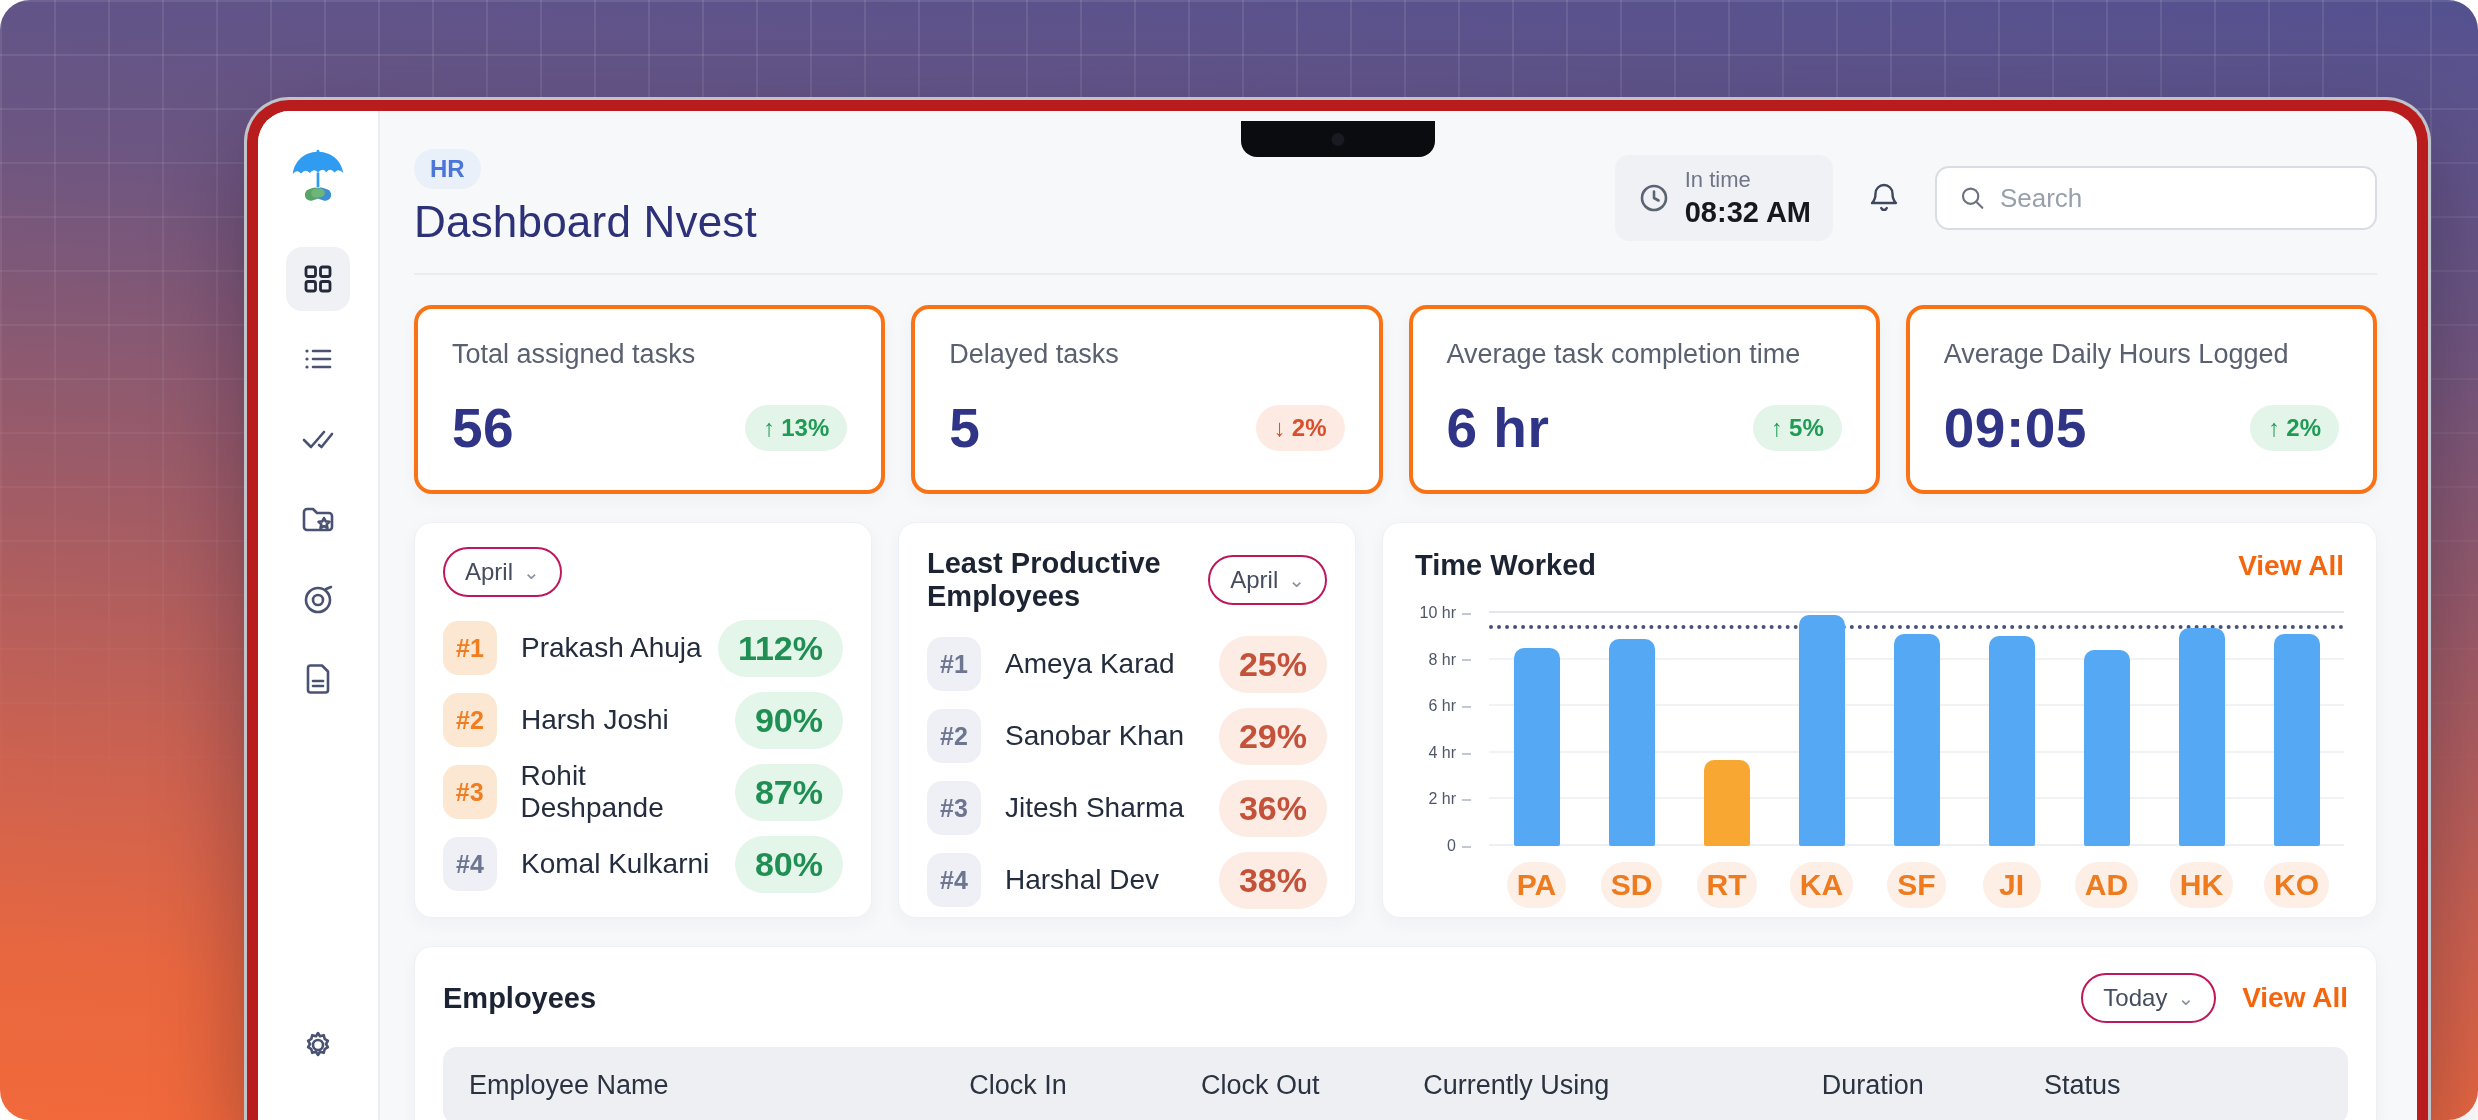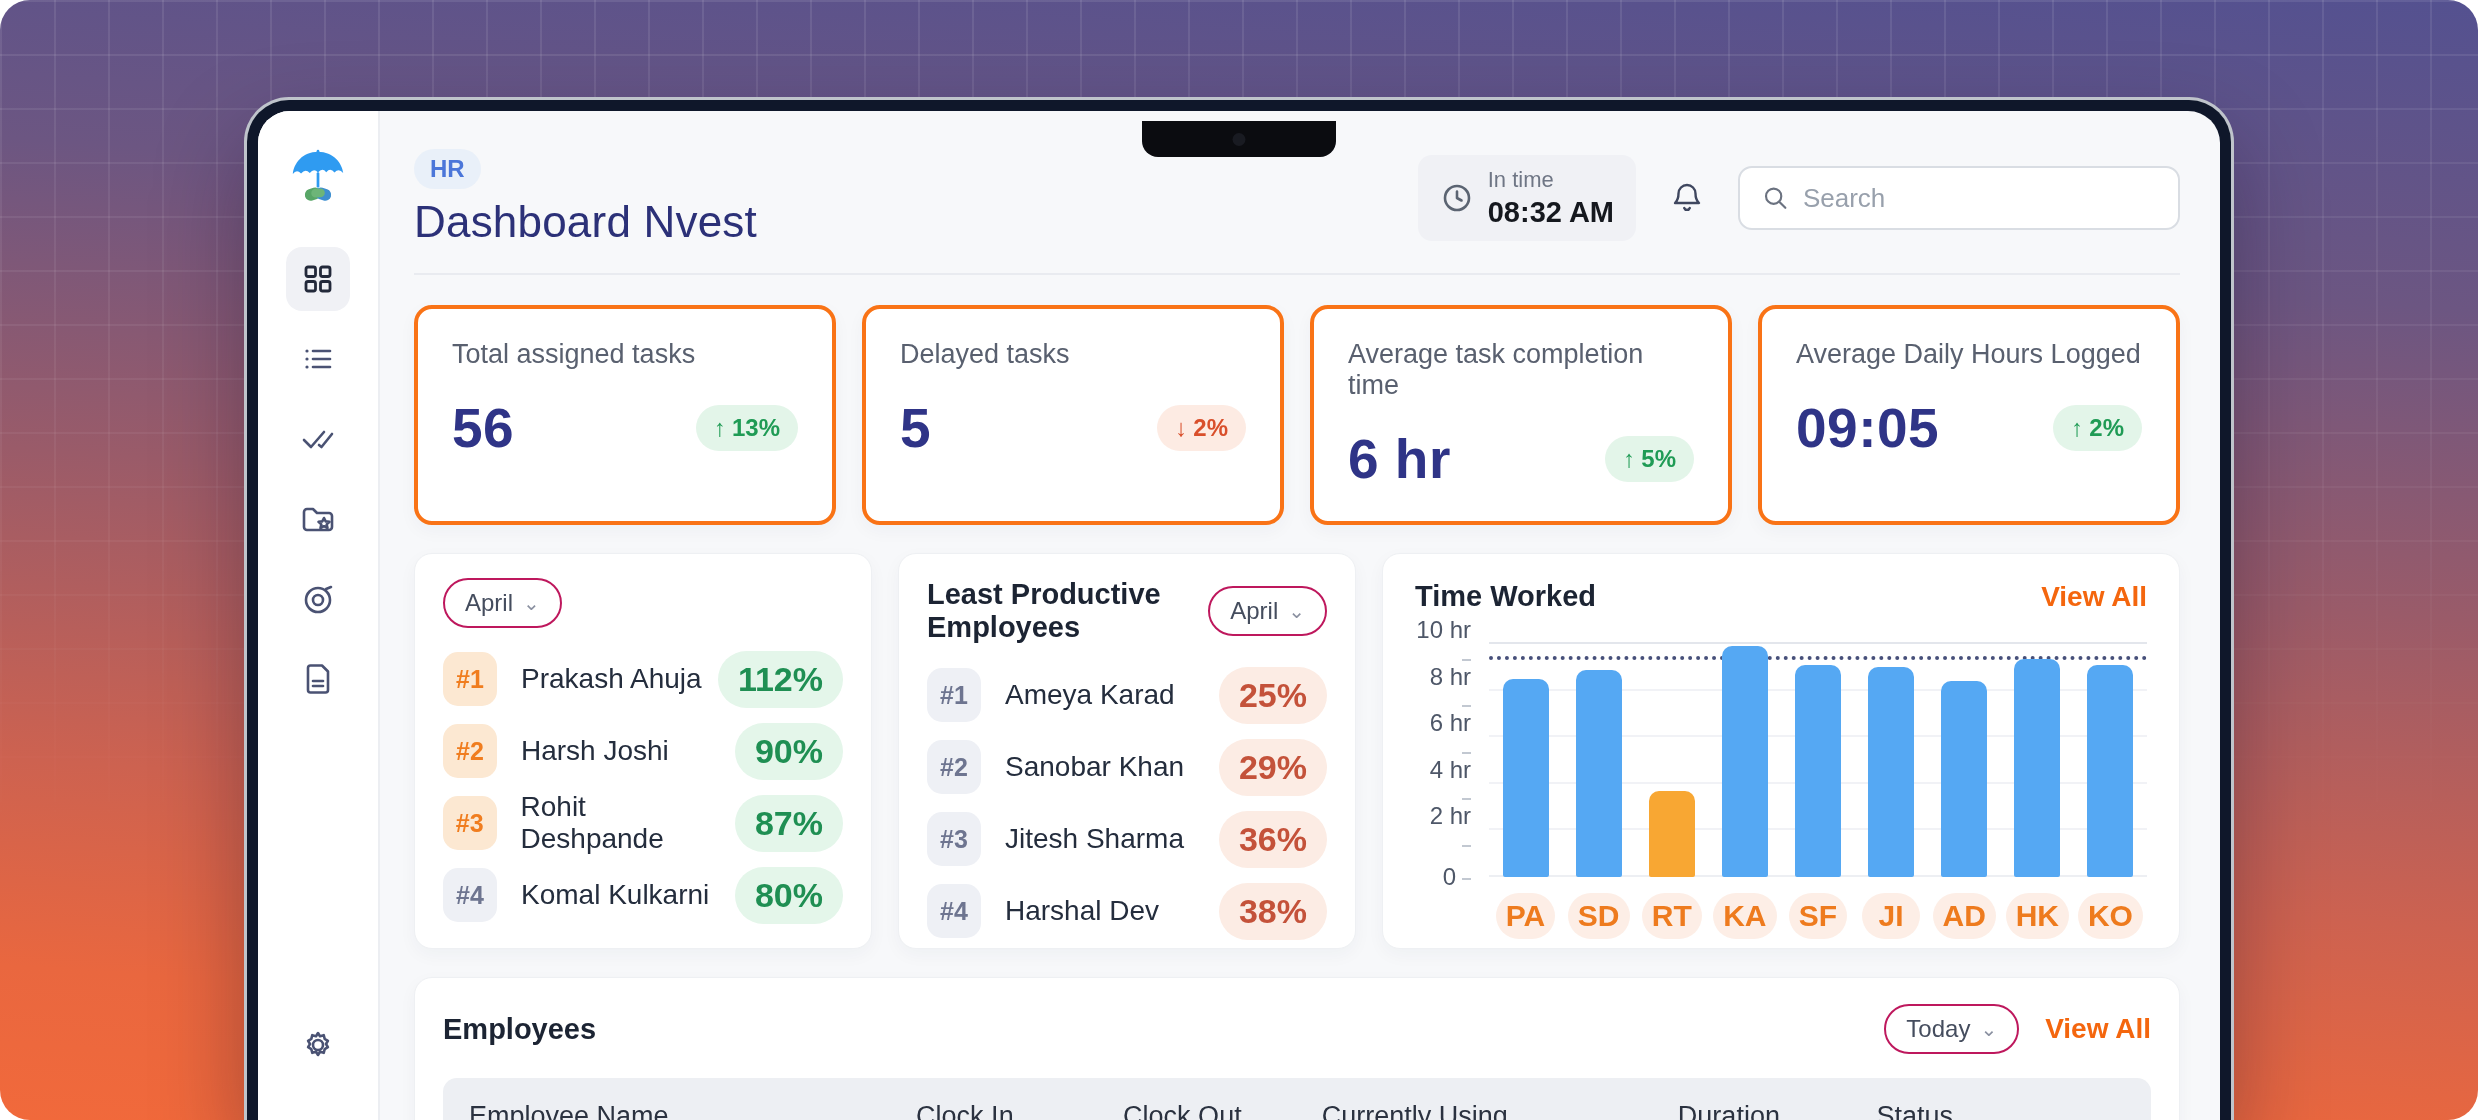--- a/index.html
+++ b/index.html
@@ -10,22 +10,22 @@
   .backdrop { position: absolute; inset: 0; border-radius: 30px; overflow: hidden;
     background: linear-gradient(184deg, #545190 0%, #6c5682 24%, #9a5b69 48%, #cd6250 72%, #e9673f 88%, #f1693b 100%); }
   .backdrop-grid { position: absolute; inset: 0;
     background-image:
       repeating-linear-gradient(to right, rgba(255,255,255,0.10) 0 2px, transparent 2px 54px),
       repeating-linear-gradient(to bottom, rgba(255,255,255,0.10) 0 2px, transparent 2px 54px);
     -webkit-mask-image: linear-gradient(to bottom, #000 0%, rgba(0,0,0,.5) 45%, transparent 75%);
     mask-image: linear-gradient(to bottom, #000 0%, rgba(0,0,0,.5) 45%, transparent 75%); opacity:.9; }
 
   
-  .device { position: absolute; left: 247px; top: 100px; width: 1984px; height: 1021px;
-    background: #0f172a; border-radius: 42px 42px 0 0; padding: 11px 11px 0;
+  .device { position: absolute; left: 247px; top: 100px; width: 2181px; height: 1021px;
+    background: #b91c1c; border-radius: 42px 42px 0 0; padding: 11px 11px 0;
     box-shadow: 0 0 0 3px #bfc4cb, 0 40px 90px rgba(20,10,40,.35); }
   .notch { position: absolute; top: 10px; left: 50%; transform: translateX(-50%);
     width: 194px; height: 36px; background: #0b0c10; border-radius: 0 0 16px 16px; z-index: 6; }
   .notch-camera { position: absolute; left: 50%; top: 12px; transform: translateX(-50%);
     width: 13px; height: 13px; border-radius: 50%; background: #191b22; }
   .screen { width: 100%; height: 100%; background: #f7f8fa; border-radius: 32px 32px 0 0;
     overflow: hidden; display: flex; position: relative; }
 
   
   .sidebar { width: 122px; background: #ffffff; border-right: 2px solid #eceef2;
@@ -93,21 +93,21 @@
   .pct.good { background: #e4f6ea; color: #1f8f53; }
   .pct.bad { background: #fcece4; color: #c4523a; }
 
   
   .chart-panel { padding: 26px 32px; display: flex; flex-direction: column; }
   .chart-body { position: relative; margin-top: 12px; flex: 1; display: flex; flex-direction: column; }
   .plot { position: relative; margin-left: 74px; height: 252px; }
   .gridline { position: absolute; left: 0; right: 0; height: 0; border-top: 2px solid #f1f2f6; }
   .gridline.top { border-top-color: #e3e6ec; }
   .gridline.zero { border-top-color: #edeff3; }
-  .ytick { position: absolute; left: -74px; width: 56px; text-align: right; font-size: 24px;
+  .ytick { position: absolute; left: -74px; width: 56px; text-align: right; font-size: 16px;
     color: #4e5768; transform: translateY(-50%); }
   .ytick::after { content: ""; display: inline-block; width: 9px; height: 2px; background: #c2c8d1;
     margin-left: 6px; vertical-align: middle; }
   .avgline { position: absolute; left: 0; right: 0; height: 0; border-top: 4px dotted #47507a; }
   .bars { position: absolute; inset: 0; display: flex; align-items: flex-end; }
   .bar-slot { flex: 1; display: flex; justify-content: center; }
   .bar { width: 46px; border-radius: 10px 10px 2px 2px; background: #55a8f3; }
   .xlabels { display: flex; margin-left: 74px; margin-top: 16px; }
   .xslot { flex: 1; display: flex; justify-content: center; }
   .xbadge { min-width: 58px; height: 46px; padding: 0 10px; border-radius: 999px; background: #fdeee6;

